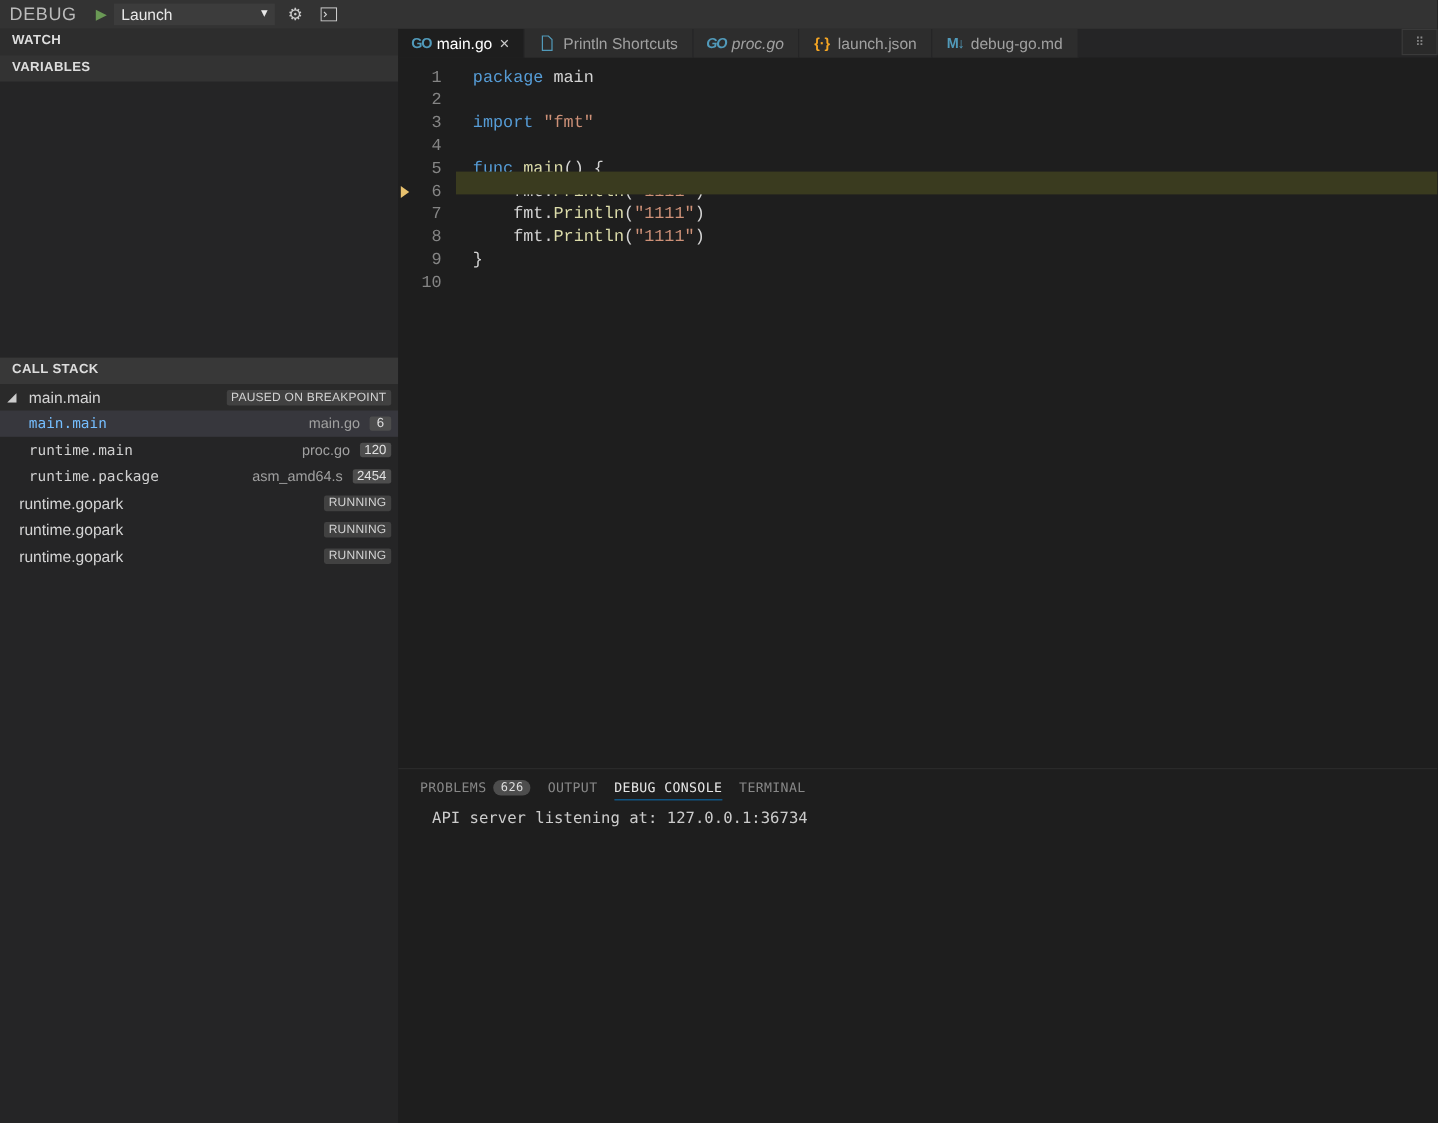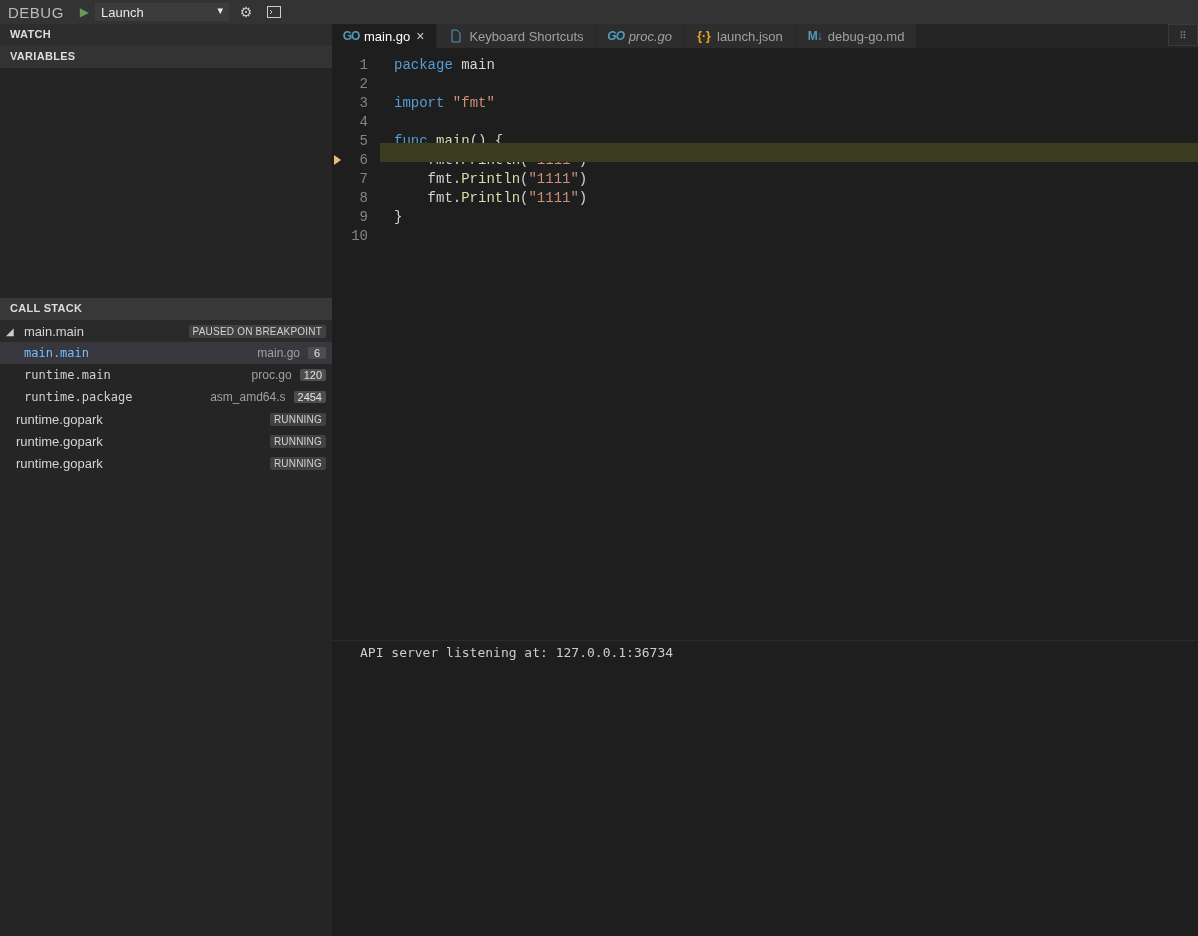--- a/index.html
+++ b/index.html
@@ -209,21 +209,21 @@
             <span class="tab-icon go-icon">GO</span>
             <span>main.go</span>
             <span class="close">×</span>
           </div>
           <div class="tab">
             <span class="tab-icon blue-file-icon">
               <svg width="12" height="14">
                 <path d="M2 1h5l3 3v9H2z" fill="none" stroke="#519aba"></path>
               </svg>
             </span>
-            <span>Keyboard Shortcuts</span>
+            <span>Println Shortcuts</span>
           </div>
           <div class="tab italic">
             <span class="tab-icon go-icon">GO</span>
             <span>proc.go</span>
           </div>
           <div class="tab">
             <span class="tab-icon json-icon">{·}</span>
             <span>launch.json</span>
           </div>
           <div class="tab">
@@ -259,18 +259,27 @@
         <div class="code-line"><span class="kw">func</span><span class="func"> main</span><span class="ident">() {</span></div>
         <div class="code-line"><span class="pkg">    fmt</span><span class="ident">.</span><span class="func">Println</span><span class="ident">(</span><span class="str">"1111"</span><span class="ident">)</span></div>
         <div class="code-line"><span class="pkg">    fmt</span><span class="ident">.</span><span class="func">Println</span><span class="ident">(</span><span class="str">"1111"</span><span class="ident">)</span></div>
         <div class="code-line"><span class="pkg">    fmt</span><span class="ident">.</span><span class="func">Println</span><span class="ident">(</span><span class="str">"1111"</span><span class="ident">)</span></div>
         <div class="code-line"><span class="ident">}</span></div>
         <div class="code-line"></div>
       </div>
     </div>
 
     <div class="panel">
+      <div class="panel-tabs">
+        <div class="panel-tab">
+          <span>PROBLEMS</span>
+          <span class="badge">626</span>
+        </div>
+        <div class="panel-tab">OUTPUT</div>
+        <div class="panel-tab active">DEBUG CONSOLE</div>
+        <div class="panel-tab">TERMINAL</div>
+      </div>
       <div class="panel-body">
         <div>API server listening at: 127.0.0.1:36734</div>
       </div>
     </div>
   </div>
 </div>
 
 </body></html>

